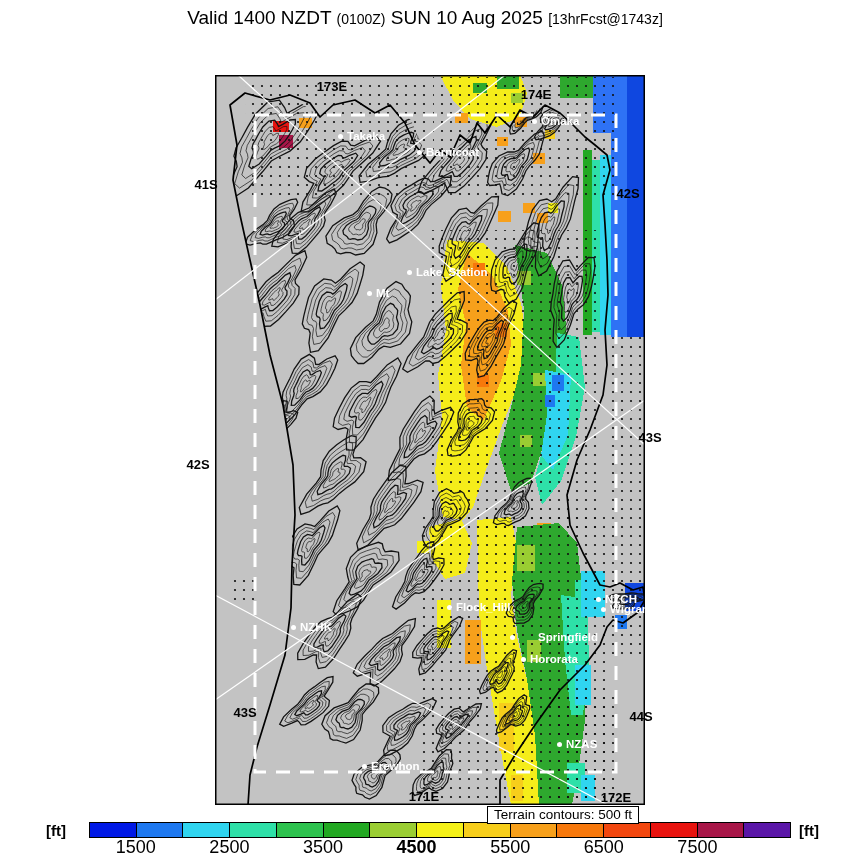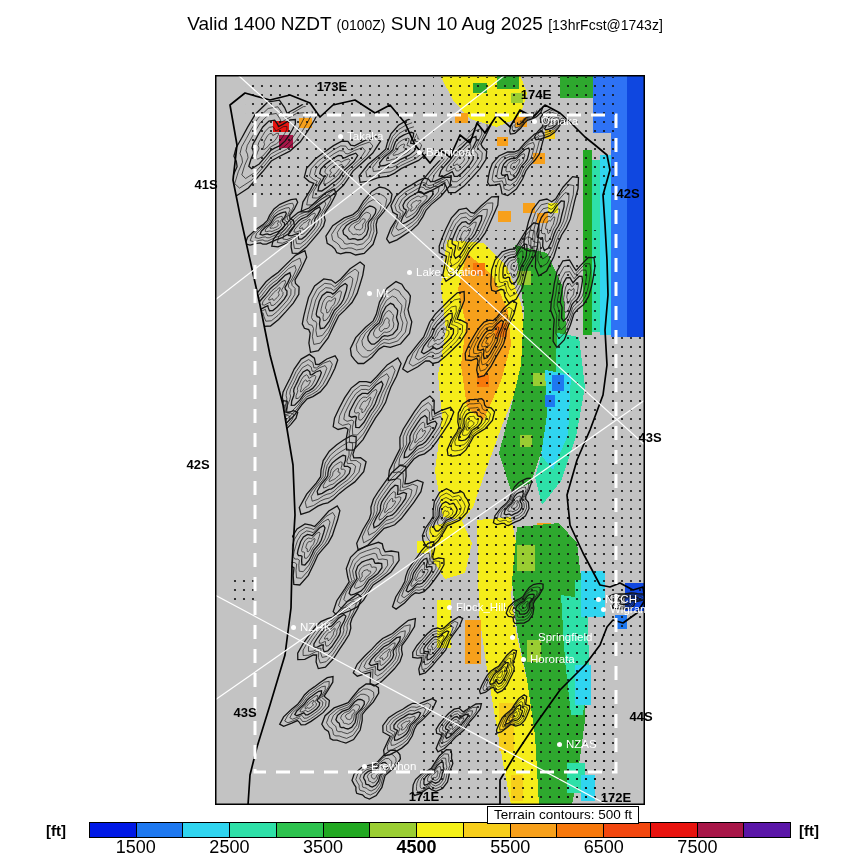--- a/index.html
+++ b/index.html
@@ -3,33 +3,33 @@
 <meta charset="utf-8">
 <style>
   html,body{margin:0;padding:0;background:#fff;}
   body{width:850px;height:860px;font-family:"Liberation Sans",sans-serif;-webkit-font-smoothing:antialiased;}
   .page{position:relative;width:850px;height:860px;background:#fff;overflow:hidden;color:#000;}
 
   
   .hdr{position:absolute;top:3px;left:0;width:100%;text-align:center;line-height:1.15;}
   .t1{font-size:24px;font-weight:bold;}
   .t1 .qual{font-size:13.5px;}
-  .t2{font-size:19px;margin-top:10px;}
+  .t2{font-size:19px;margin-top:4px;}
   .t2 .sm{font-size:14px;}
   .t3{font-size:12.5px;margin-top:1px;}
 
   
   .map-wrap{position:absolute;left:215px;top:75px;width:430px;height:730px;}
   .map-wrap svg{display:block;}
 
   
   #overlay{position:absolute;left:0;top:0;width:850px;height:734px;pointer-events:none;}
   .grid-label{position:absolute;transform:translate(-50%,-50%);font-size:13px;font-weight:bold;color:#000;white-space:nowrap;z-index:5;}
   .place-label{position:absolute;transform:translateY(-50%);display:flex;align-items:center;gap:4px;
-               color:#fff;font-size:11.5px;font-weight:normal;white-space:nowrap;z-index:6;}
+               color:#fff;font-size:11.5px;font-weight:bold;white-space:nowrap;z-index:6;}
   .pdot{width:5px;height:5px;border-radius:50%;background:#fff;display:inline-block;flex:0 0 auto;}
 
   .terrain-note{position:absolute;left:487px;top:806px;background:#fff;border:1.5px solid #000;
                 font-size:13.5px;padding:0px 6px 1px 6px;z-index:8;white-space:nowrap;}
 
   
   .unit{position:absolute;font-size:15px;font-weight:bold;top:822px;}
   #unitL{left:46px;} #unitR{left:799px;}
   .bar{position:absolute;left:89px;top:822px;width:702px;height:16px;display:flex;
        border:1px solid #000;box-sizing:border-box;}

